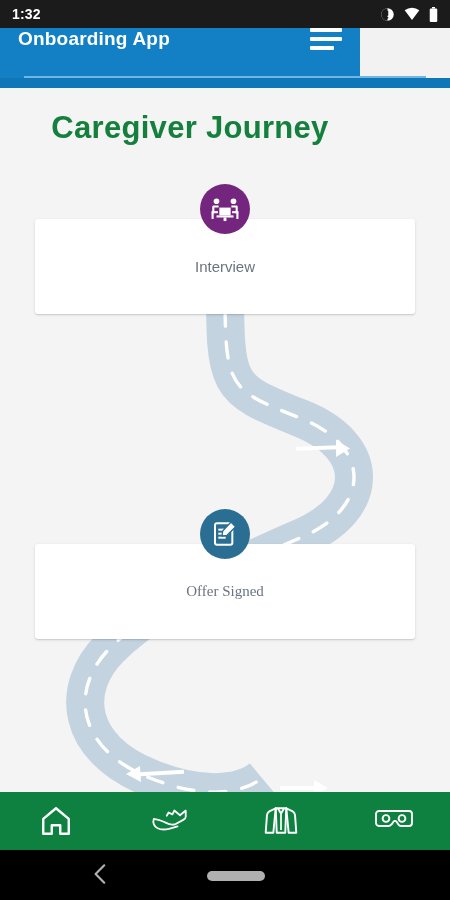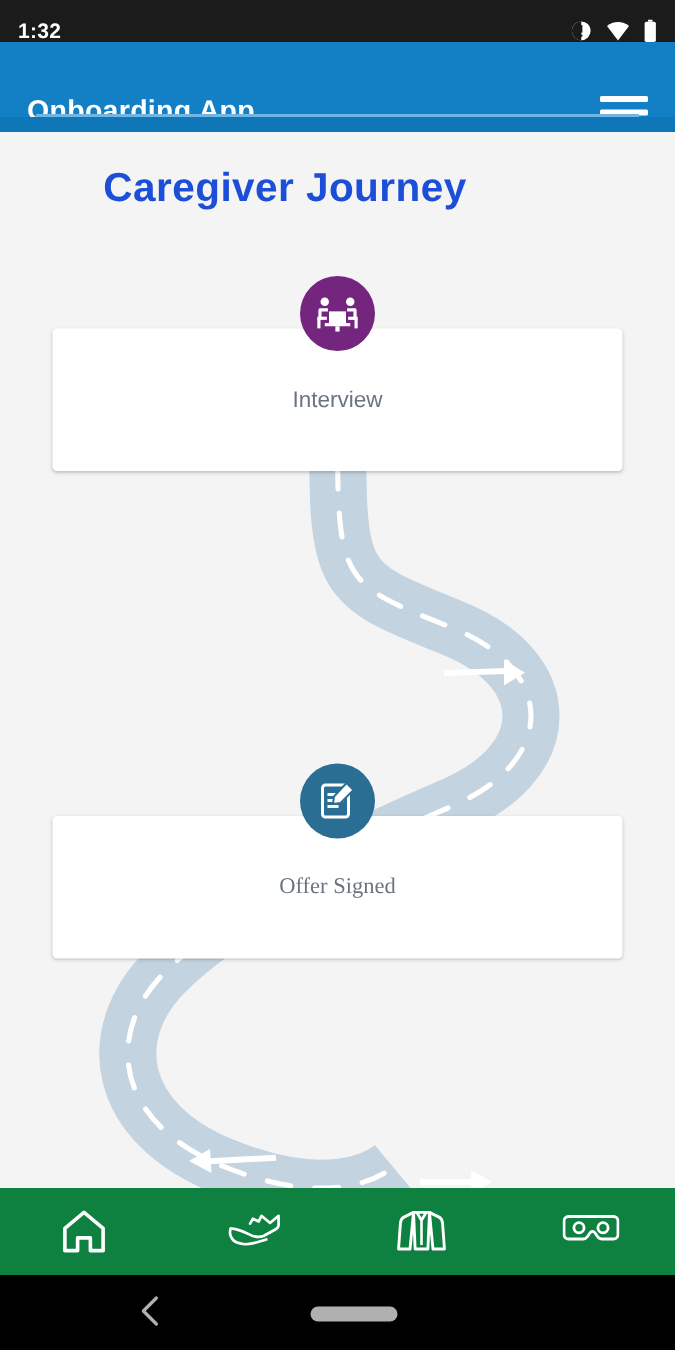--- a/index.html
+++ b/index.html
@@ -7,31 +7,31 @@
     width:450px; height:900px;
     font-family:"Liberation Sans", sans-serif;
     background:#000; overflow:hidden;
   }
   .phone { position:relative; width:450px; height:900px; background:#f2f2f2; }
 
   
   .statusbar {
     position:absolute; top:0; left:0; width:450px; height:28px;
     background:#1b1b1b; color:#ffffff;
-    display:flex; align-items:flex-end; justify-content:space-between;
+    display:flex; align-items:center; justify-content:space-between;
     padding:0 12px;
   }
   .status-time { font-size:14px; font-weight:bold; letter-spacing:.2px; }
   .status-icons { display:flex; align-items:center; gap:9px; }
 
   
   .appbar {
-    position:absolute; top:28px; left:0; width:450px; height:58px;
+    position:absolute; top:28px; left:0; width:360px; height:58px;
     background:#1380c6;
-    display:flex; align-items:flex-end; justify-content:space-between;
+    display:flex; align-items:flex-start; justify-content:space-between;
     padding:0 18px;
   }
   .appbar-title { color:#ffffff; font-size:19px; font-weight:bold; letter-spacing:.2px; }
   .hamburger { width:32px; height:22px; display:flex; flex-direction:column;
                justify-content:space-between; cursor:pointer; }
   .hamburger span { display:block; height:4px; background:#ffffff; border-radius:1px; }
   .hamburger span:nth-child(1){ width:32px; }
   .hamburger span:nth-child(2){ width:32px; }
   .hamburger span:nth-child(3){ width:24px; }
   .appbar-rule {
@@ -42,21 +42,21 @@
     position:absolute; top:78px; left:0; width:450px; height:10px; background:#0f76b8;
   }
 
   
   .content {
     position:absolute; top:88px; left:0; width:450px; height:704px;
     background:#f4f4f4; overflow:hidden;
   }
   .page-title {
     position:absolute; top:22px; left:0; width:380px;
-    text-align:center; color:#1d4ed8; font-size:27px; font-weight:bold;
+    text-align:center; color:#15803d; font-size:31px; font-weight:bold;
     letter-spacing:.3px;
   }
 
   
   .road-layer { position:absolute; top:0; left:0; width:450px; height:704px; }
 
   .card {
     position:absolute; left:35px; width:380px; height:95px;
     background:#ffffff; border-radius:3px;
     box-shadow:0 1px 3px rgba(0,0,0,.13), 0 1px 1px rgba(0,0,0,.07);

